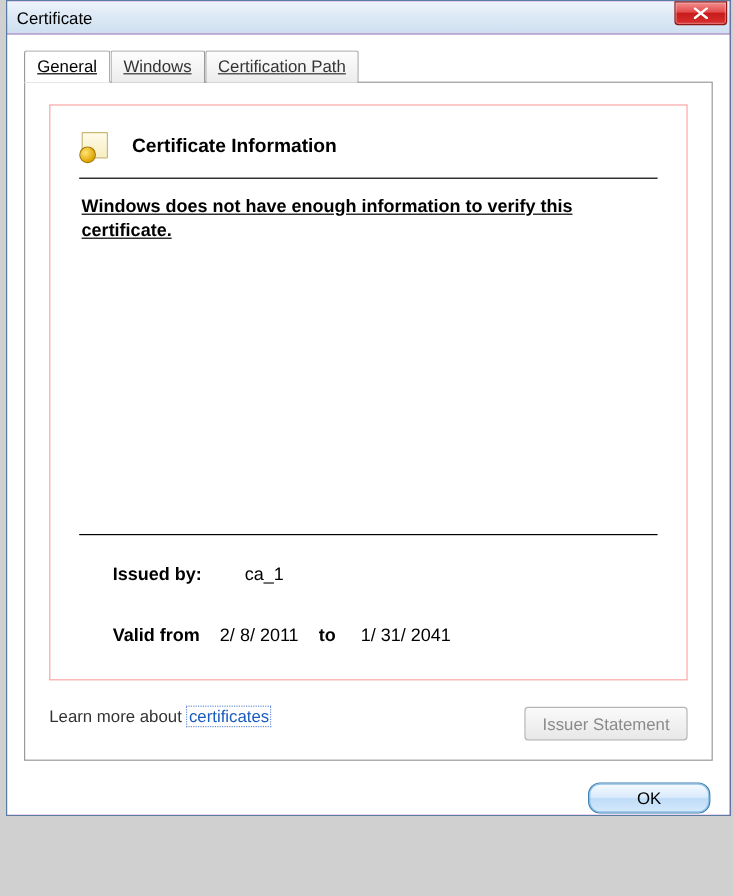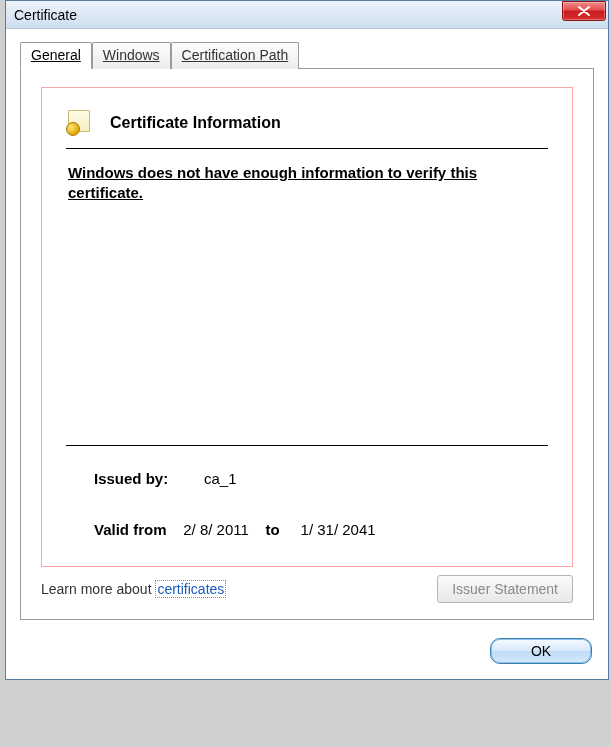--- a/index.html
+++ b/index.html
@@ -167,22 +167,21 @@
     }
     .valid-row {
       padding-left: 28px;
       font-size: 15px;
       margin-top: 8px;
     }
     .valid-row .b { font-weight: bold; }
     .below-box {
       display: flex;
       justify-content: space-between;
-      align-items: center;
-      margin-top: 8px;
+      margin-top: 22px;
     }
     .learn-more {
       font-size: 14px;
       color: #333;
     }
     .learn-more a {
       color: #1a5bbf;
       text-decoration: none;
       border: 1px dotted #6a8fd6;
       padding: 0 1px;

